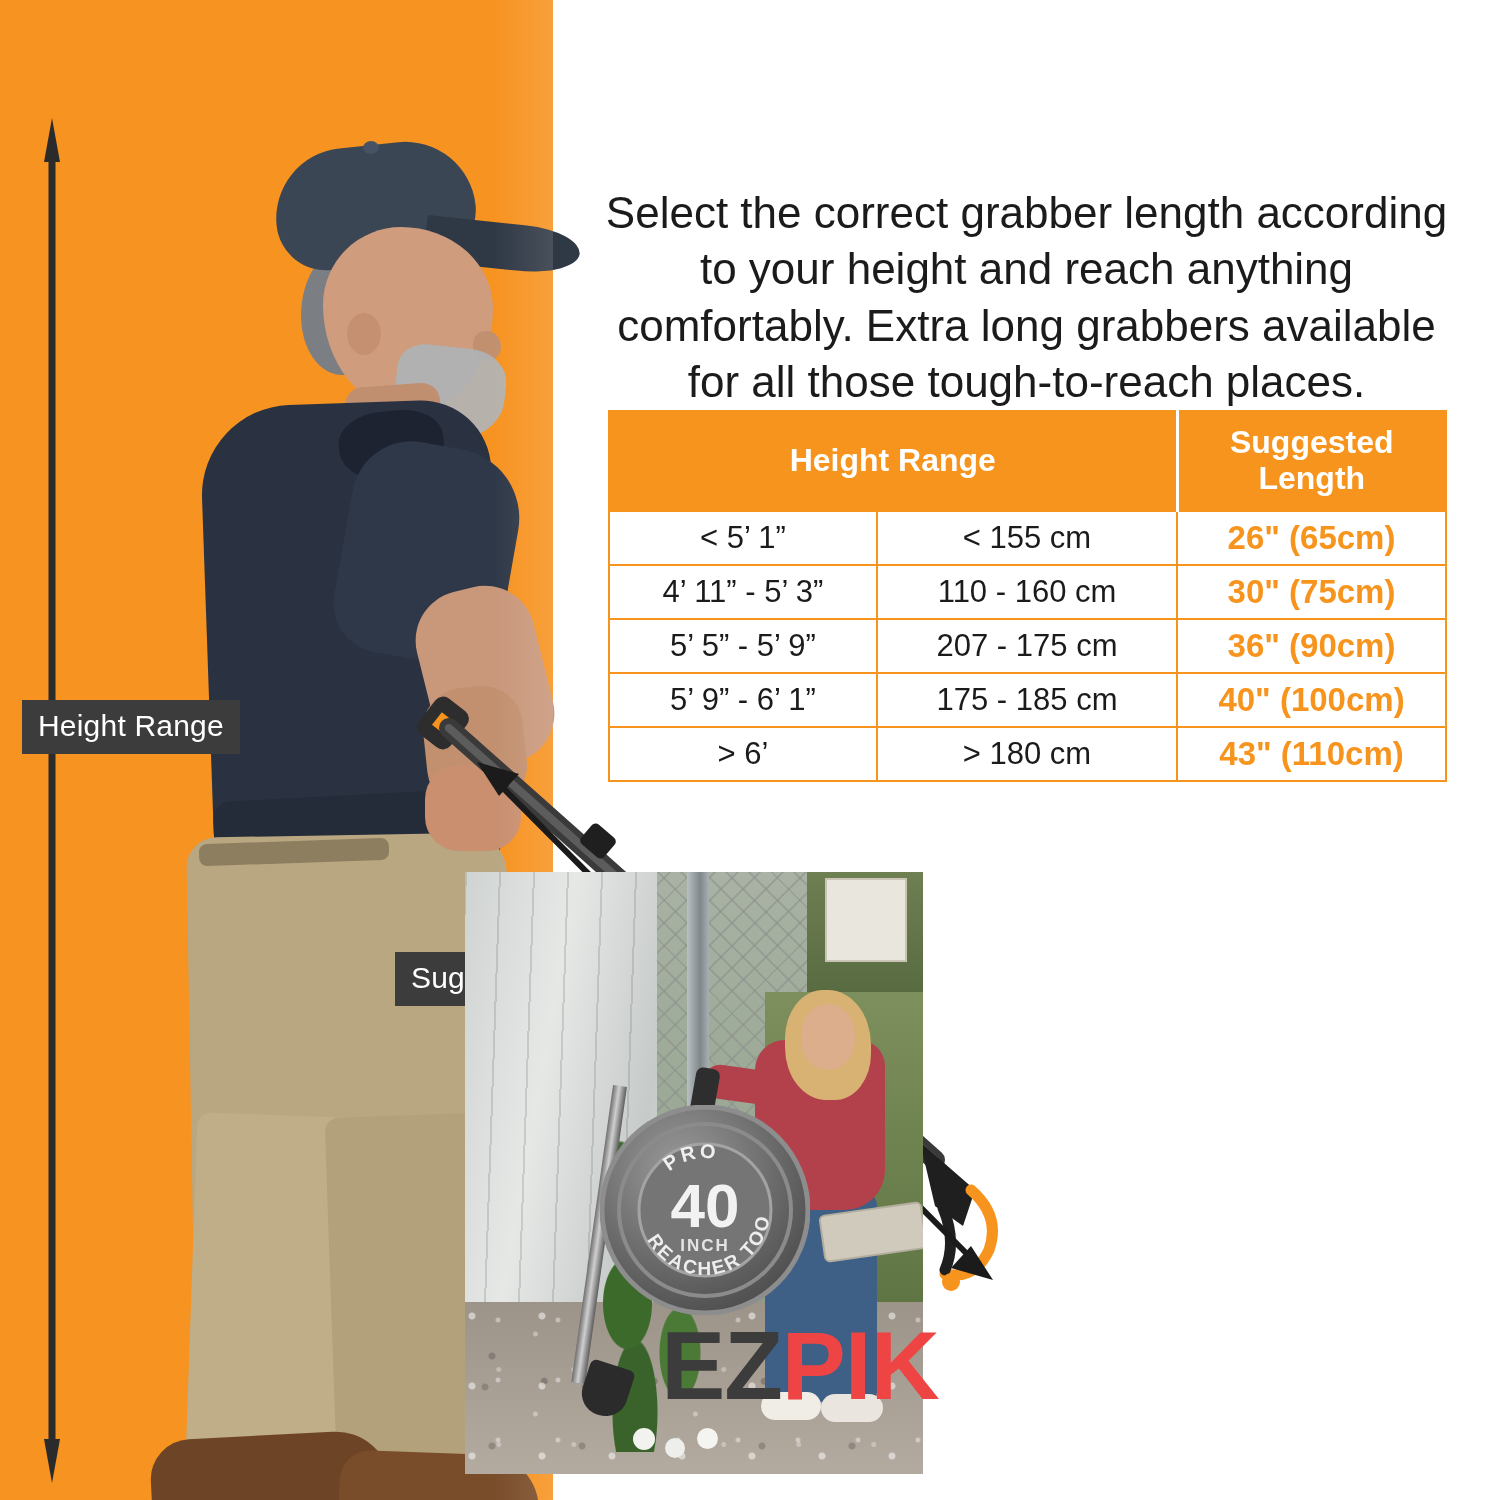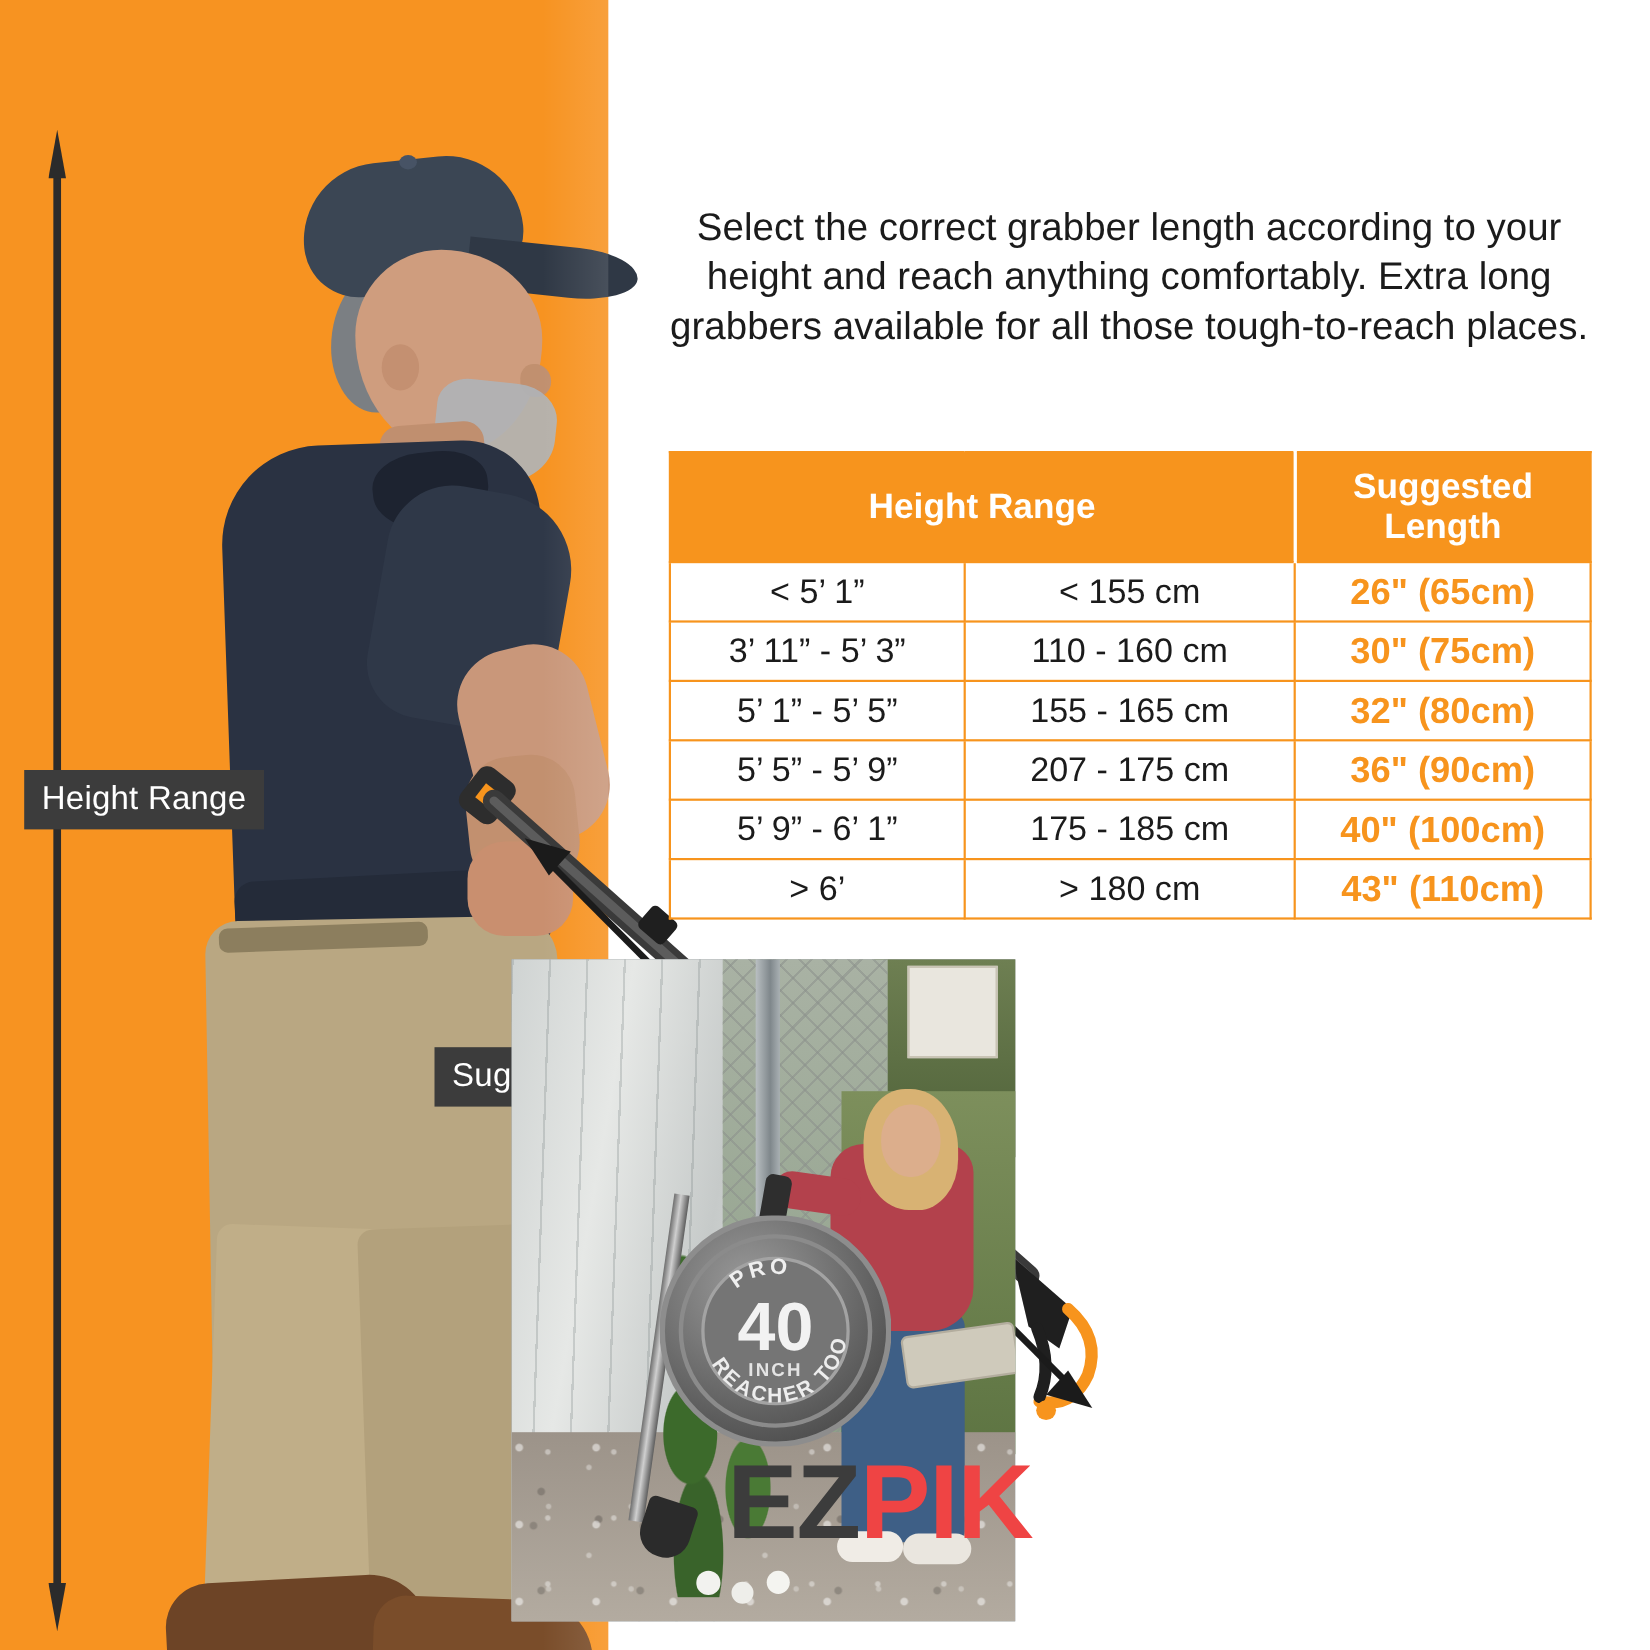--- a/index.html
+++ b/index.html
@@ -219,21 +219,21 @@
     font-size: 82px;
     font-weight: bold;
     letter-spacing: 2px;
     line-height: 1;
   }
   #subhead {
     position: absolute;
     left: 24px; top: 185px; width: 855px;
     text-align: center;
     color: #1b1b1b;
-    font-size: 35px;
+    font-size: 44px;
     line-height: 1.28;
   }
 
   
   #table-wrap {
     position: absolute;
     left: 33px; top: 410px;
     width: 837px;
   }
   table {
@@ -514,28 +514,23 @@
           <th>Suggested Length</th>
         </tr>
       </thead>
       <tbody>
         <tr>
           <td>&lt; 5’ 1”</td>
           <td>&lt; 155 cm</td>
           <td class="len"><span>26" (</span><span class="cm">65cm</span><span>)</span></td>
         </tr>
         <tr>
-          <td>3’ 11” - 5’ 3”</td>
+          <td>4’ 11” - 5’ 3”</td>
           <td>110 - 160 cm</td>
           <td class="len"><span>30" (</span><span class="cm">75cm</span><span>)</span></td>
-        </tr>
-        <tr>
-          <td>5’ 1” - 5’ 5”</td>
-          <td>155 - 165 cm</td>
-          <td class="len"><span>32" (</span><span class="cm">80cm</span><span>)</span></td>
         </tr>
         <tr>
           <td>5’ 5” - 5’ 9”</td>
           <td>207 - 175 cm</td>
           <td class="len"><span>36" (</span><span class="cm">90cm</span><span>)</span></td>
         </tr>
         <tr>
           <td>5’ 9” - 6’ 1”</td>
           <td>175 - 185 cm</td>
           <td class="len"><span>40" (</span><span class="cm">100cm</span><span>)</span></td>

